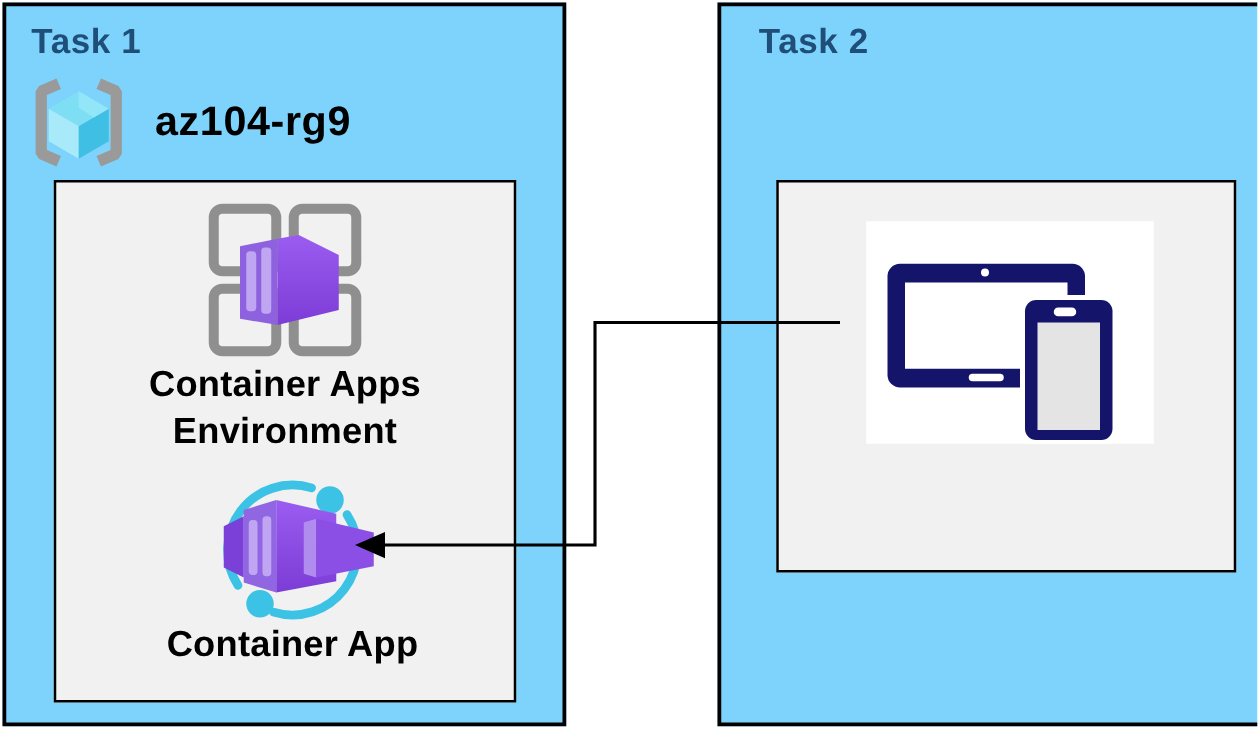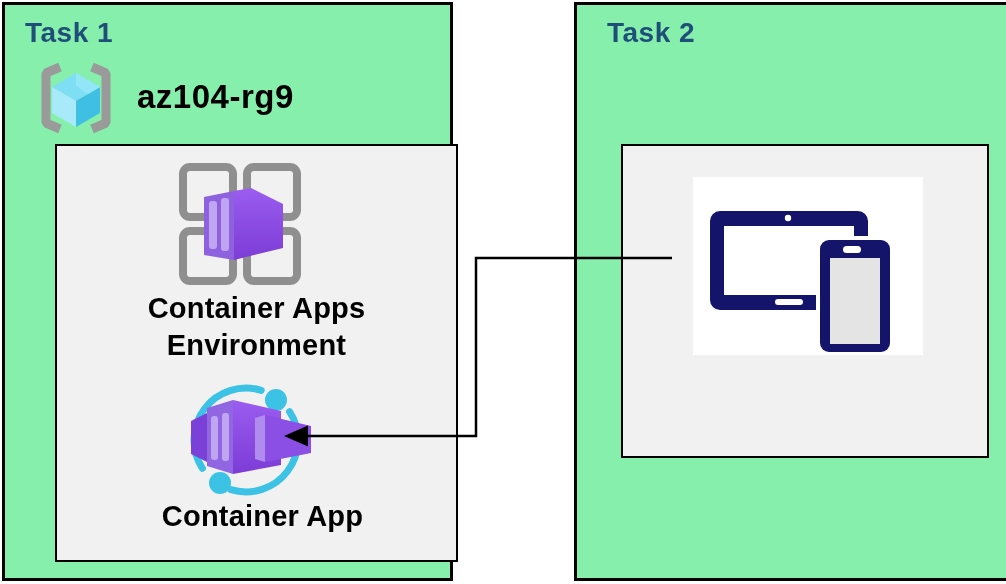--- a/index.html
+++ b/index.html
@@ -5,49 +5,49 @@
   html,body{margin:0;padding:0;background:#ffffff;}
   .stage{
     position:relative;
     width:1006px;height:584px;
     font-family:"Liberation Sans", sans-serif;
     background:#ffffff;
     overflow:hidden;
   }
   .panel{
     position:absolute;
-    background:#86efac;
+    background:#7dd3fc;
     border:3px solid #000000;
     box-sizing:border-box;
   }
   .panel-task1{left:2px;top:2px;width:451px;height:579px;}
   .panel-task2{left:554px;top:2px;width:450px;height:579px;margin-left:20px;}
   .task-title{
     position:absolute;
     font-size:28px;font-weight:bold;
     color:var(--title-color,#1F4E79);
     letter-spacing:0.5px;
     white-space:nowrap;
   }
   .t1-title{left:20px;top:12px;}
   .t2-title{left:30px;top:12px;}
-  .rg-row{position:absolute;left:29px;top:55px;width:400px;height:80px;}
+  .rg-row{position:absolute;left:16px;top:55px;width:400px;height:80px;}
   .rg-icon{position:absolute;left:0;top:0;}
   .rg-label{
     position:absolute;left:103px;top:18px;
     font-size:33px;font-weight:bold;color:#000;
     letter-spacing:0.5px;white-space:nowrap;
   }
   .inner-box{
     position:absolute;
     background:var(--panel-bg,#F1F1F1);
     border:2px solid #000000;
     box-sizing:border-box;
   }
-  .inner-env{left:50px;top:139px;width:403px;height:418px;}
+  .inner-env{left:38px;top:139px;width:370px;height:418px;}
   .inner-verify{left:44px;top:139px;width:368px;height:314px;}
   .icon-abs{position:absolute;}
   .diagram-label{
     position:absolute;left:0;right:0;
     text-align:center;
     font-size:29px;font-weight:bold;color:#000;
     line-height:37px;
     letter-spacing:0.2px;
   }
   .env-label{top:144px;padding:0 40px;}

